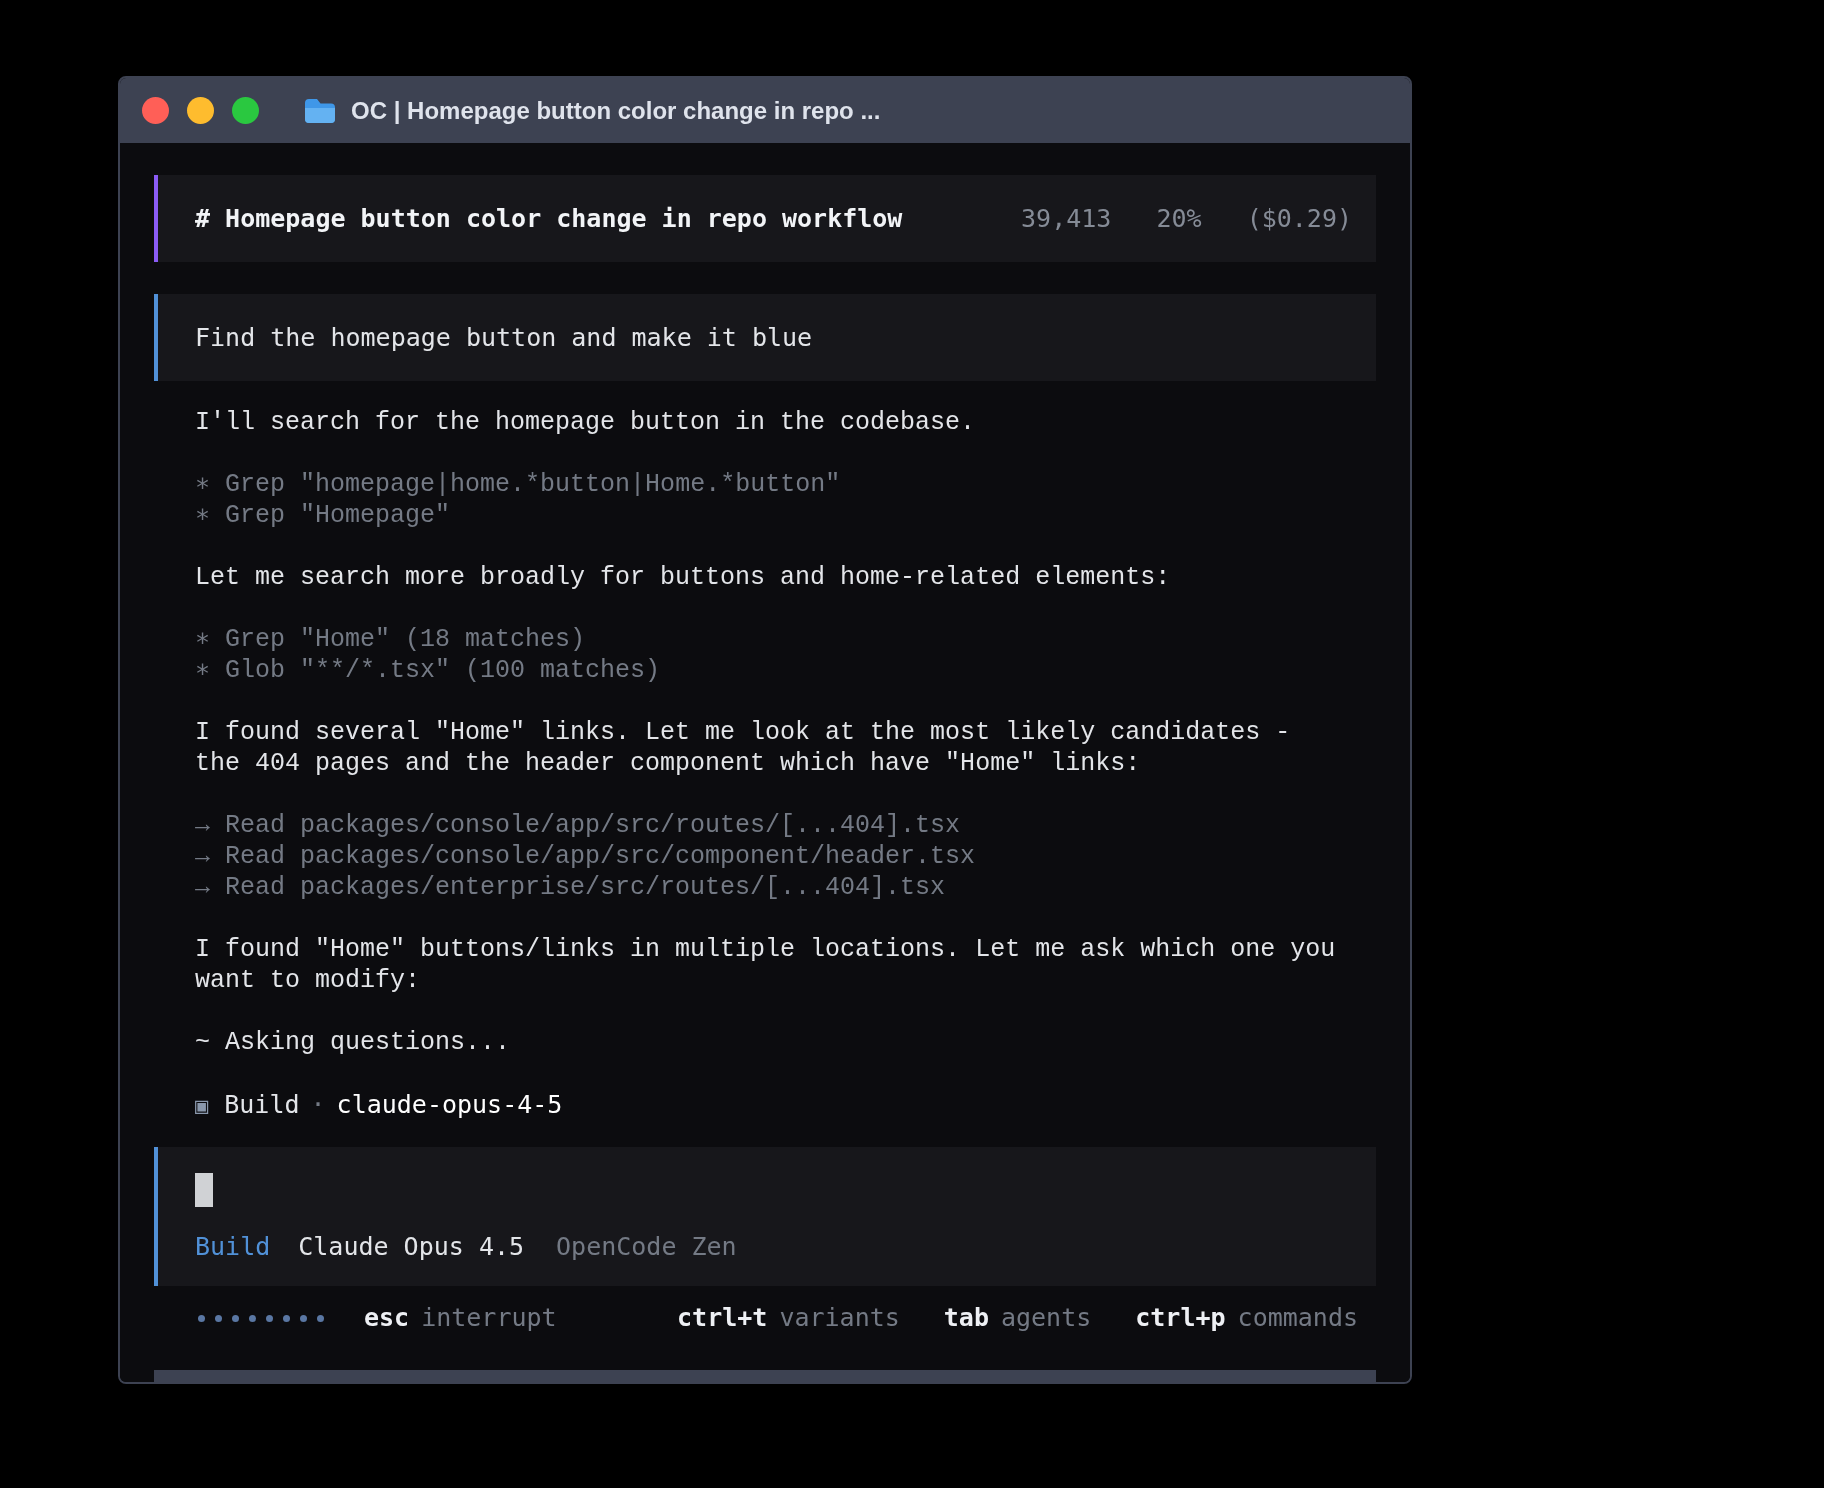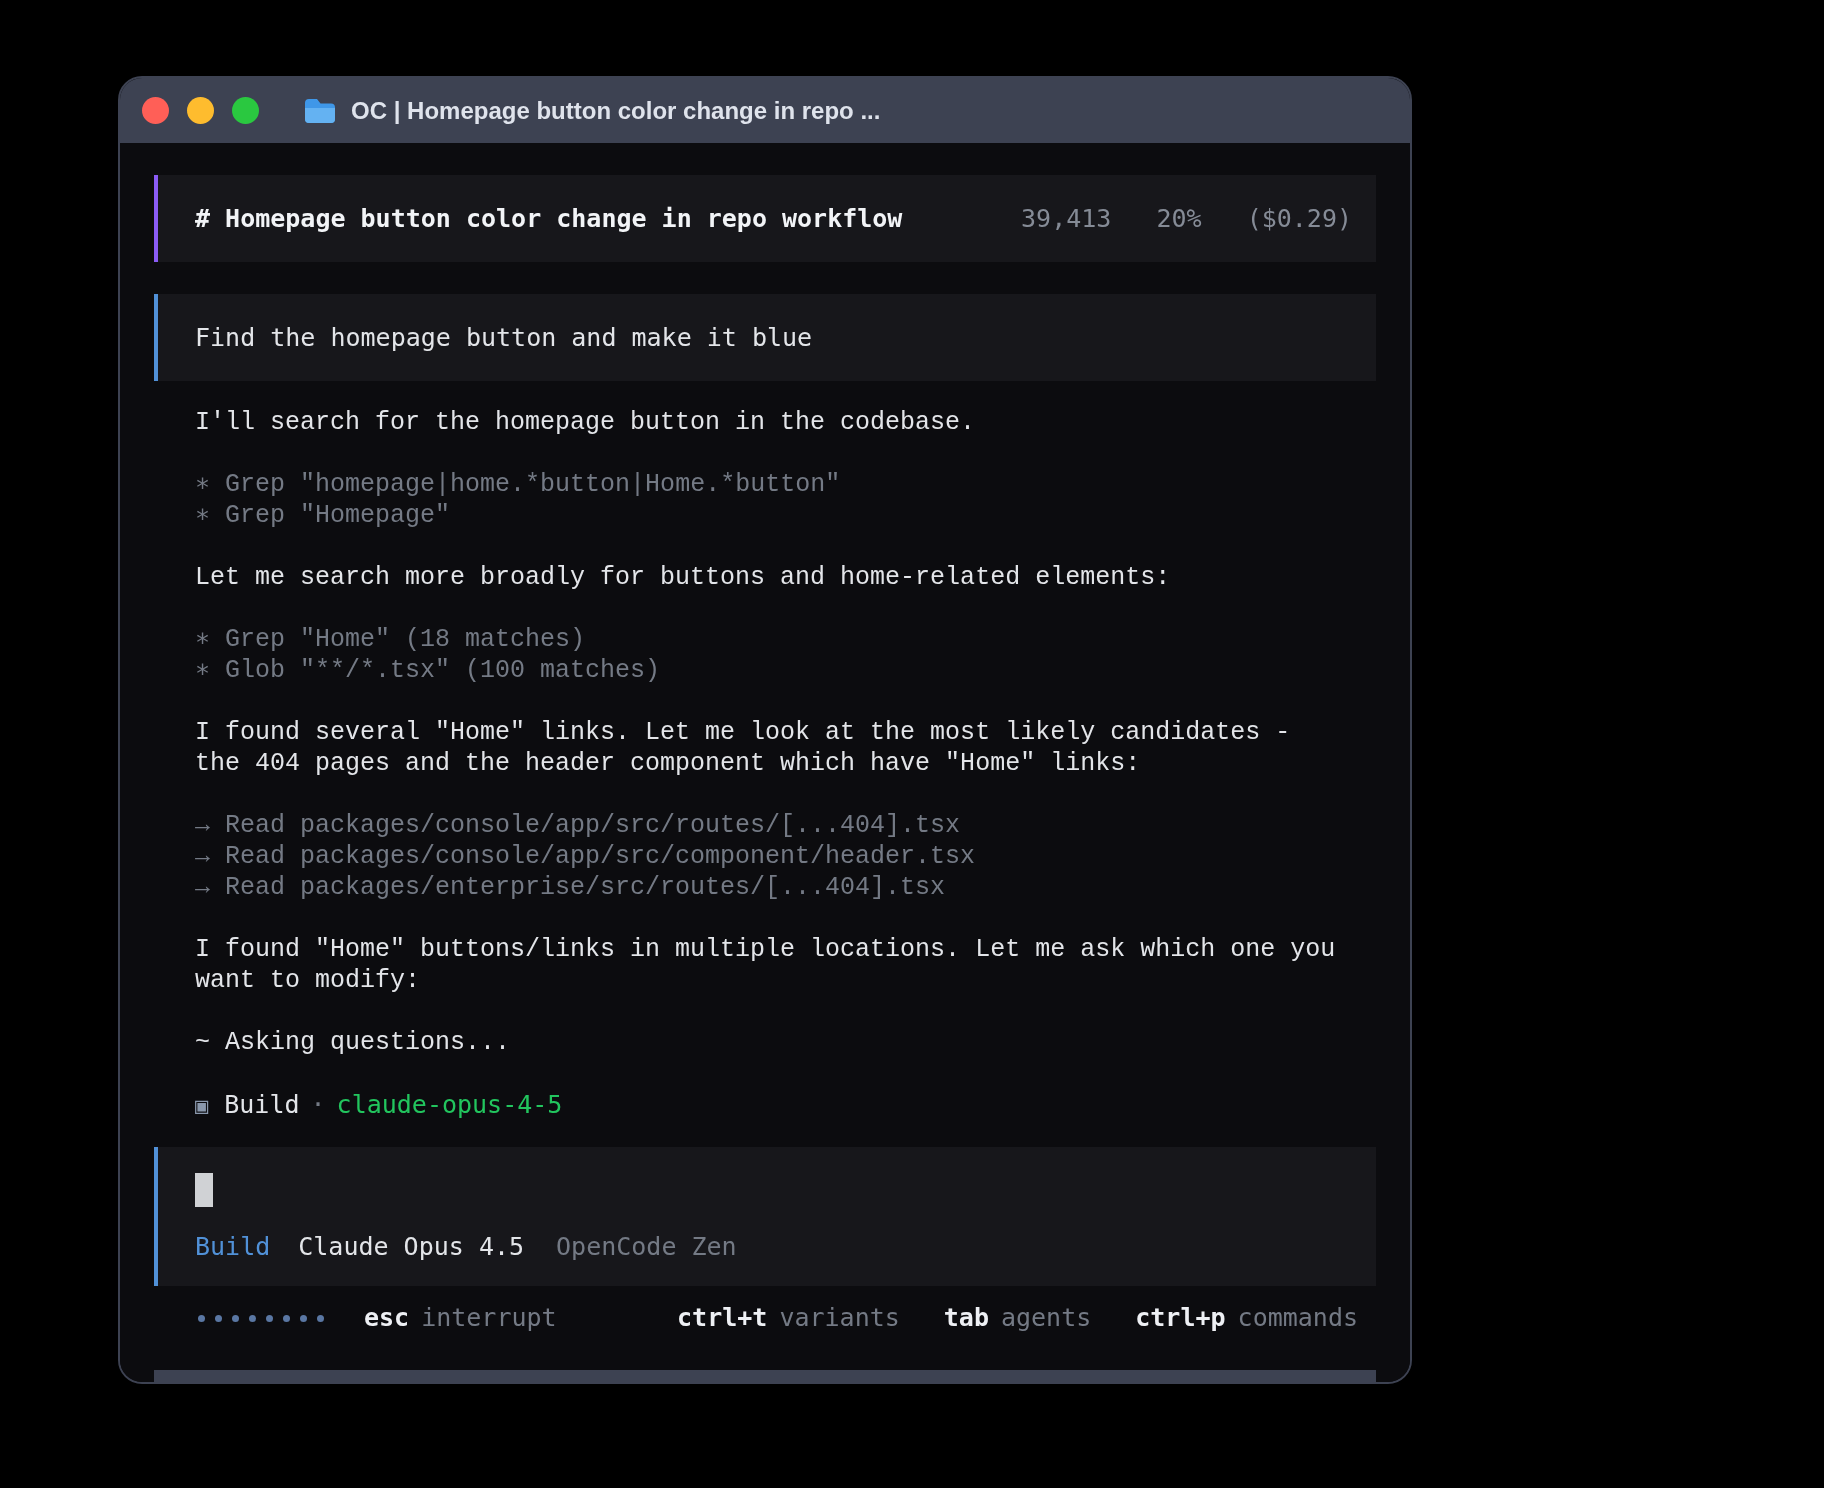--- a/index.html
+++ b/index.html
@@ -7,21 +7,21 @@
   body {
     width: 1824px; height: 1488px; overflow: hidden;
     font-family: "DejaVu Sans Mono", monospace;
   }
   .screen { position: relative; width: 1824px; height: 1488px; background: #000; }
 
   .window {
     position: absolute; left: 118px; top: 76px; width: 1294px;
     background: #0c0c0f;
     border: 2px solid #3d4252;
-    border-radius: 24px;
+    border-radius: 8px;
     overflow: hidden;
     box-shadow: 0 40px 100px rgba(0,0,0,0.85);
   }
 
   
   .titlebar {
     height: 65px; background: #3d4252;
     display: flex; align-items: center;
     padding: 0 22px;
   }
@@ -60,21 +60,21 @@
   .transcript { padding: 26px 34px 0 41px; font-family: Liberation Mono, monospace; }
   .tgroup { margin-bottom: 31px; }
   .tgroup.assistant { color: #e3e5e9; }
   .tgroup.activity  { color: #e3e5e9; }
   .tgroup.tool      { color: #747a85; }
   .tline { white-space: pre-wrap; }
 
   .agent-status { padding: 0 41px; color: #e3e5e9; }
   .agent-icon  { color: #8a98ac; font-size: 22px; margin-right: 16px; }
   .agent-sep   { color: #747a85; margin: 0 11px; }
-  .agent-model { color: #22c55e; margin-top: 28px; }
+  .agent-model { color: #ffffff; margin-top: 28px; }
 
   .input-block {
     margin-top: 26px;
     border-left-color: #5191d8;
     padding: 26px 24px 24px 37px;
   }
   .cursor { width: 18px; height: 34px; background: #d0d2d5; }
   .input-meta { margin-top: 24px; white-space: nowrap; }
   .input-meta .mode     { color: #5191d8; margin-right: 28px; }
   .input-meta .model    { color: #e3e5e9; }

